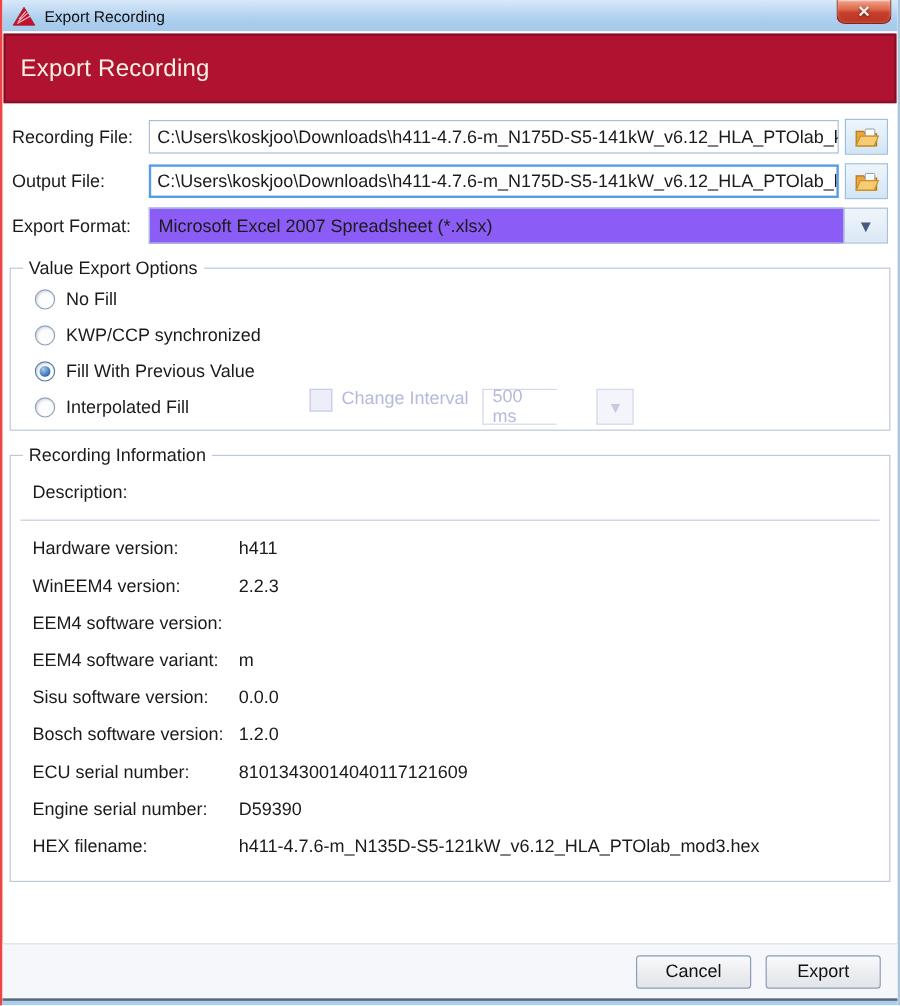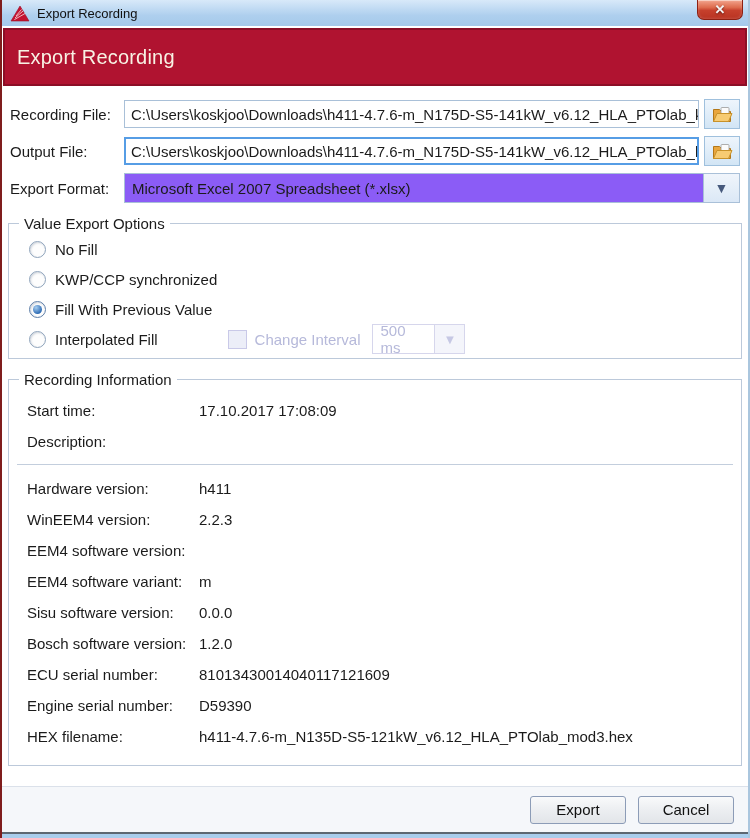--- a/index.html
+++ b/index.html
@@ -3,21 +3,21 @@
 <meta charset="utf-8">
 <style>
   * { box-sizing: border-box; margin: 0; padding: 0; }
   html,body { background:#ffffff; }
   body { font-family:"Liberation Sans", sans-serif; }
 
   .window {
     position: relative;
     width: 750px; height: 838px;
     background: #ffffff;
-    border-left: 2px solid #7f1d1d;
+    border-left: 2px solid #ef4444;
     border-right: 2px solid #aac6de;
     overflow: hidden;
     font-size: 15px; color: #1b1b1b;
   }
 
   
   .titlebar {
     height: 26px;
     background: linear-gradient(#d8e9f9, #aecfee 60%, #a5c9ea);
     display: flex; align-items: center;
@@ -96,28 +96,28 @@
     border: 1px solid #8ea3bb; background: #fdfdfd;
     box-shadow: inset 1px 1px 2px rgba(70,90,120,.25);
     margin-right: 9px; flex: none; cursor: pointer;
   }
   .radio.checked { border-color: #5d7ea8; }
   .radio.checked::after {
     content: ""; display: block;
     width: 9px; height: 9px; margin: 3px; border-radius: 50%;
     background: radial-gradient(circle at 35% 30%, #a6cdf0, #2f6db5 70%);
   }
-  .interval-cluster { display: flex; align-items: center; margin-left: 70px; }
+  .interval-cluster { display: flex; margin-left: 100px; }
   .checkbox-disabled {
     width: 19px; height: 19px; flex: none;
     border: 1px solid #c9c9e8; background: #eceef8;
     margin-right: 8px;
   }
   .interval-label { color: #b6b9da; }
-  .mini-select { display: flex; margin-left: 12px; }
+  .mini-select { display: flex; margin-left: 12px; gap: 33px; }
   .mini-select-text {
     width: 62px; height: 30px;
     border: 1px solid #d6d6ec; border-right: none;
     color: #b6b9da; background: #fff;
     display: flex; align-items: center; padding: 0 7px;
   }
   .mini-select-arrow {
     width: 31px; height: 30px;
     border: 1px solid #d6d6ec;
     background: #f4f5fb;
@@ -248,24 +248,20 @@
       </div>
     </div>
   </fieldset>
 
   <fieldset class="group">
     <legend>Recording Information</legend>
 
     <div class="info-rows">
 
       <div class="info-row">
-        <span class="info-label">Start time:</span>
-        <span class="info-value">17.10.2017 17:08:09</span>
-      </div>
-      <div class="info-row">
         <span class="info-label">Description:</span>
         <span class="info-value"></span>
       </div>
 
       <div class="info-divider"></div>
 
       <div class="info-row">
         <span class="info-label">Hardware version:</span>
         <span class="info-value">h411</span>
       </div>
@@ -298,19 +294,19 @@
       </div>
       <div class="info-row">
         <span class="info-label">HEX filename:</span>
         <span class="info-value">h411-4.7.6-m_N135D-S5-121kW_v6.12_HLA_PTOlab_mod3.hex</span>
       </div>
 
     </div>
   </fieldset>
 
   <div class="footer">
+    <div class="btn">Cancel</div>
     <div class="btn">Export</div>
-    <div class="btn">Cancel</div>
   </div>
 
   <div class="bottom-edge"></div>
 
 </div>
 
 </body></html>

